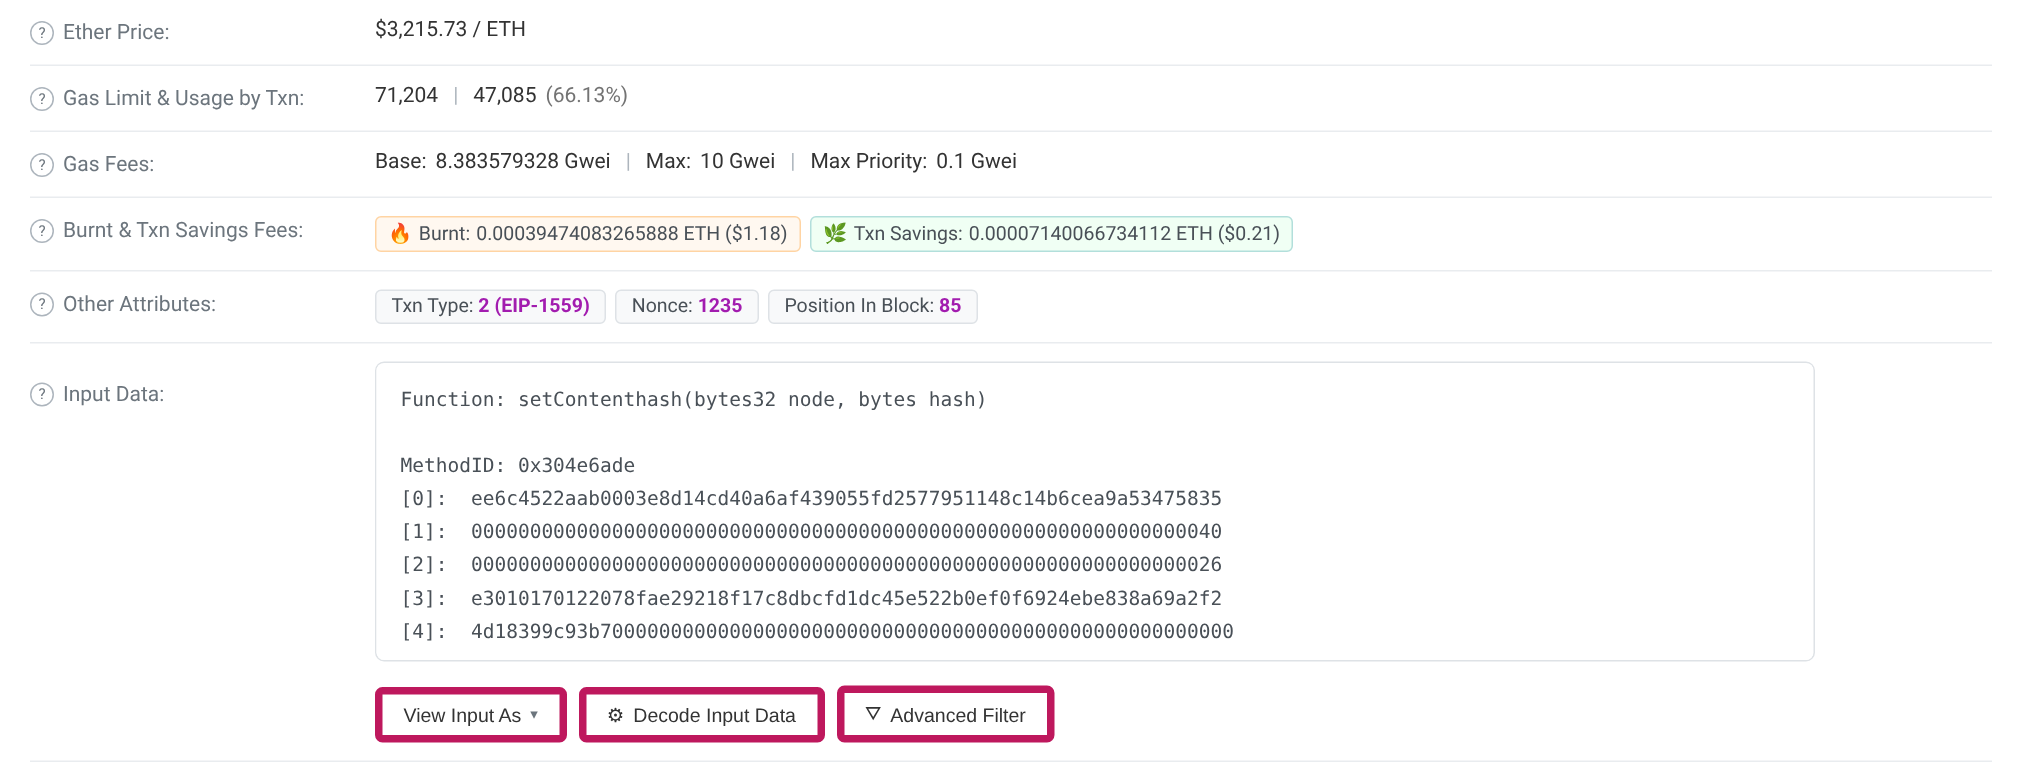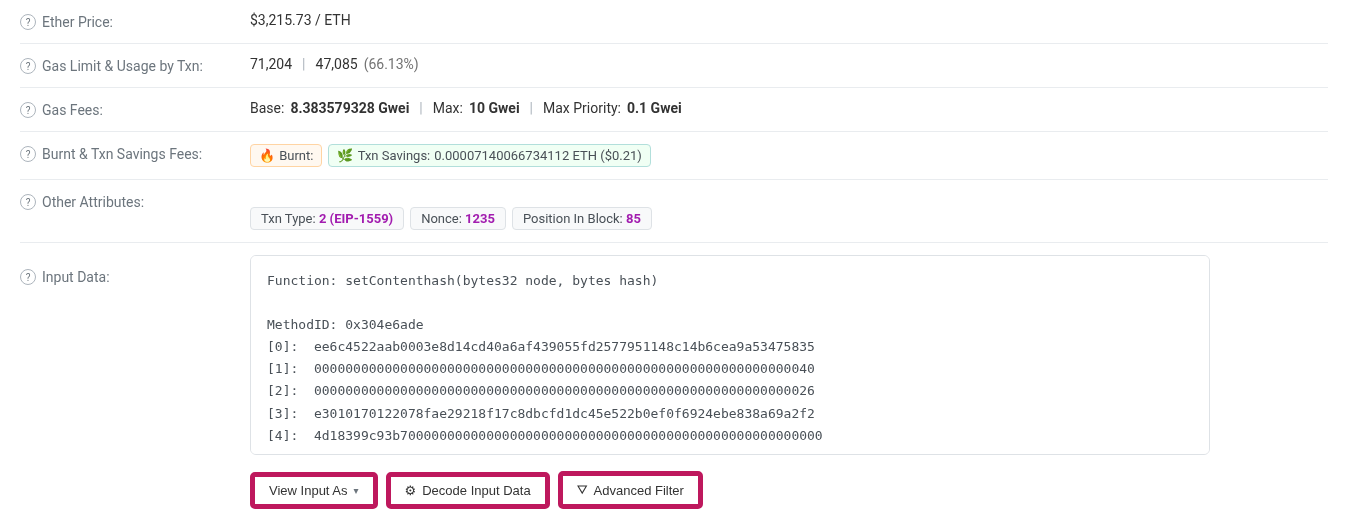--- a/index.html
+++ b/index.html
@@ -79,21 +79,20 @@
     }
     .txn-badge {
       display: inline-flex;
       align-items: center;
       padding: 3px 10px;
       border-radius: 4px;
       border: 1px solid #dee2e6;
       font-size: 13px;
       color: #495057;
       background: #f8f9fa;
-      margin-top: 15px;
     }
     .txn-badge strong {
       color: #a21caf;
     }
     .input-box {
       width: 960px;
       border: 1px solid #dee2e6;
       border-radius: 6px;
       padding: 14px 16px;
       font-family: 'Courier New', Courier, monospace;
@@ -135,21 +134,21 @@
       color: #6c757d;
     }
     .more-details-label {
       color: #6c757d;
     }
     .click-link {
       color: #0d6efd;
       text-decoration: none;
     }
     .gwei-bold {
-      font-weight: 700;
+      font-weight: 400;
     }
     .percent {
       color: #737373;
     }
     pre {
       white-space: pre-wrap;
       word-break: break-all;
     }
     .fire-emoji { font-size: 13px; }
     .leaf-emoji { font-size: 13px; }
@@ -201,20 +200,21 @@
 
   <div class="row">
     <div class="label-col">
       <span class="label-icon">?</span>
       <span>Burnt &amp; Txn Savings Fees:</span>
     </div>
     <div class="value-col">
       <span class="badge badge-fire">
         <span class="fire-emoji">🔥</span>
         <span>Burnt:</span>
+        <span>0.00039474083265888 ETH ($1.18)</span>
       </span>
       <span class="badge badge-savings">
         <span class="leaf-emoji">🌿</span>
         <span>Txn Savings:</span>
         <span>0.000071400667341​12 ETH ($0.21)</span>
       </span>
     </div>
   </div>
 
   <div class="row">

